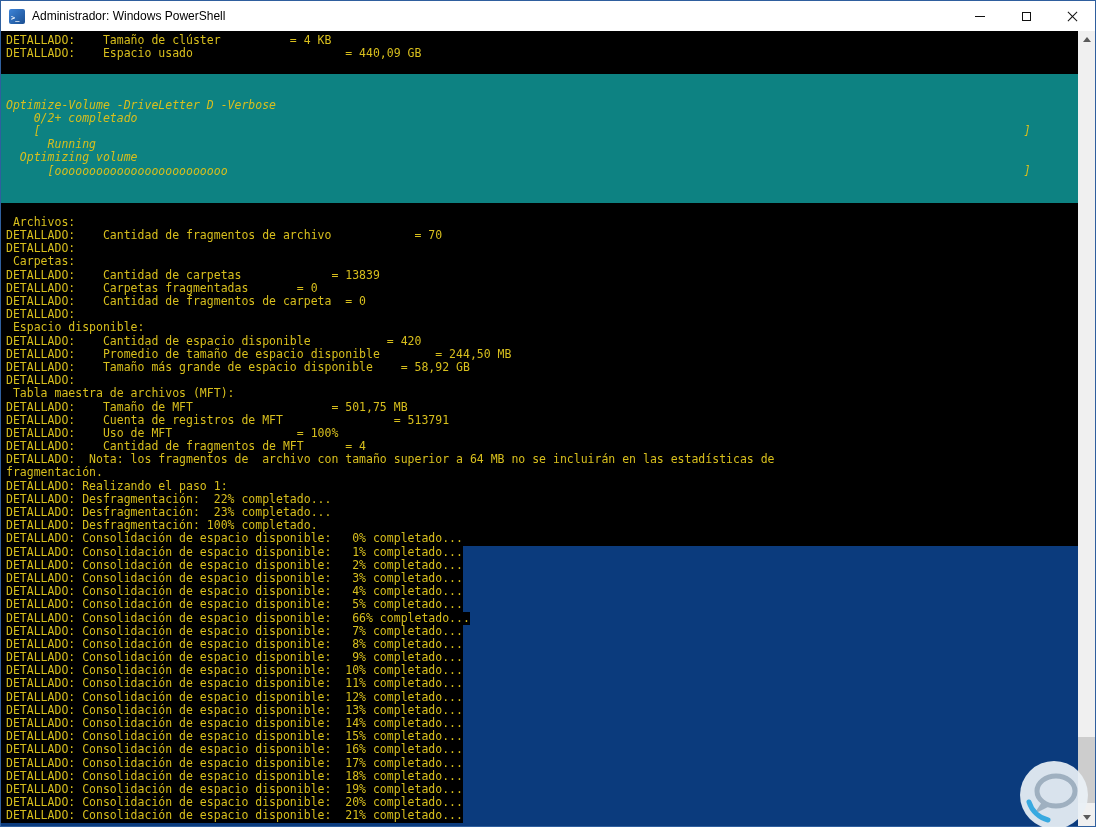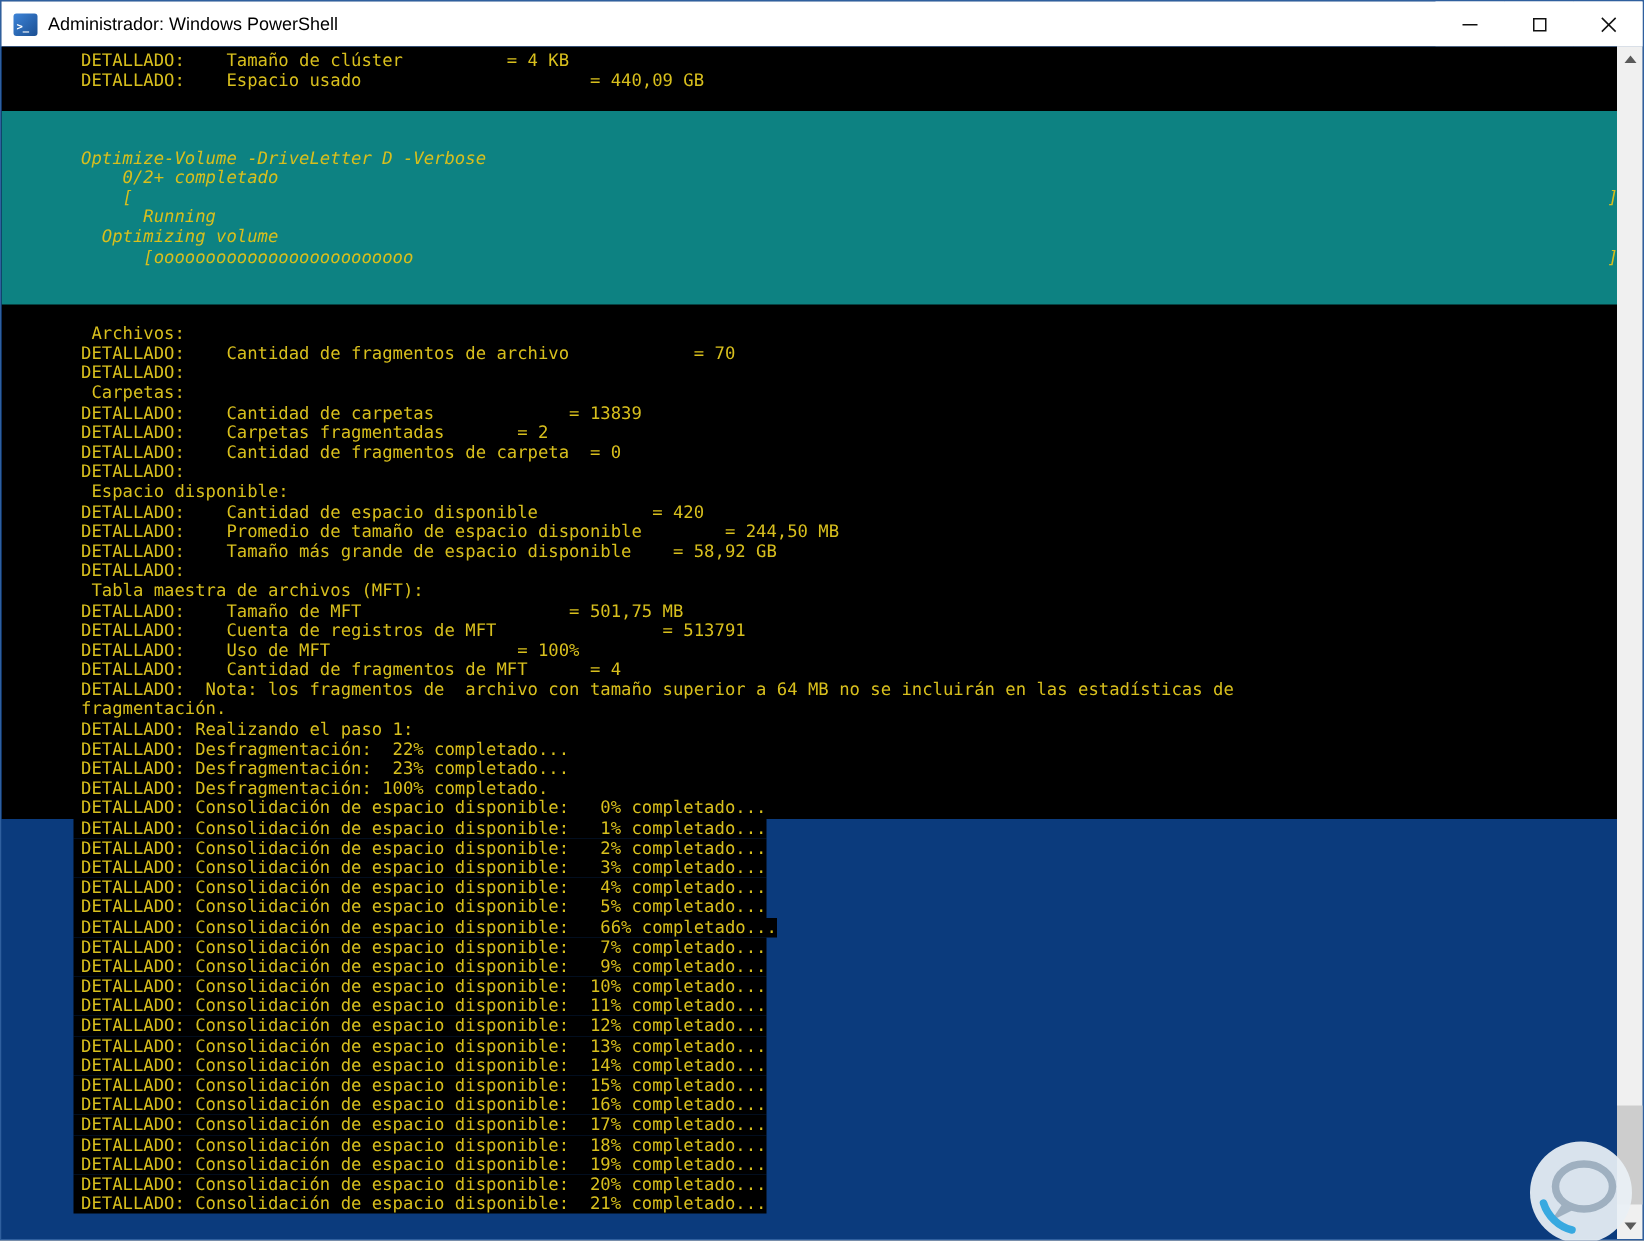--- a/index.html
+++ b/index.html
@@ -40,21 +40,21 @@
 
   
   .console {
     position:absolute; top:30px; left:0; right:17px; bottom:0;
     background:var(--console-blue);
     color:var(--console-yellow);
     overflow:hidden;
   }
   .line {
     height:13.2px; line-height:13.2px; font-size:11.5px;
-    white-space:pre; padding-left:5px;margin-left:48px;
+    white-space:pre; padding-left:5px;
   }
   .black-region { background:var(--console-black); padding-top:3px; }
   .progress-block { background:var(--progress-teal); padding:25px 0;font-style:italic; }
   .tail-line { padding-left:0; }
   .tail-line .hl {
     background:var(--console-black); display:inline-block;
     height:100%; padding-left:5px; white-space:pre;
   }
   .cursor-line { height:13.2px; position:relative; }
   .cursor { position:absolute; left:6px; bottom:3px; width:8px; height:5px;
@@ -116,21 +116,21 @@
           <div class="line">  Optimizing volume</div>
           <div class="line">      [ooooooooooooooooooooooooo                                                                                                                   ]</div>
         </div>
       <div id="mid-lines">
           <div class="line"></div>
           <div class="line"> Archivos:</div>
           <div class="line">DETALLADO:    Cantidad de fragmentos de archivo            = 70</div>
           <div class="line">DETALLADO:</div>
           <div class="line"> Carpetas:</div>
           <div class="line">DETALLADO:    Cantidad de carpetas             = 13839</div>
-          <div class="line">DETALLADO:    Carpetas fragmentadas       = 2</div>
+          <div class="line">DETALLADO:    Carpetas fragmentadas       = 0</div>
           <div class="line">DETALLADO:    Cantidad de fragmentos de carpeta  = 0</div>
           <div class="line">DETALLADO:</div>
           <div class="line"> Espacio disponible:</div>
           <div class="line">DETALLADO:    Cantidad de espacio disponible           = 420</div>
           <div class="line">DETALLADO:    Promedio de tamaño de espacio disponible        = 244,50 MB</div>
           <div class="line">DETALLADO:    Tamaño más grande de espacio disponible    = 58,92 GB</div>
           <div class="line">DETALLADO:</div>
           <div class="line"> Tabla maestra de archivos (MFT):</div>
           <div class="line">DETALLADO:    Tamaño de MFT                    = 501,75 MB</div>
           <div class="line">DETALLADO:    Cuenta de registros de MFT                = 513791</div>
@@ -146,20 +146,21 @@
         </div>
     </div>
     <div id="tail-lines">
         <div class="line tail-line"><span class="hl">DETALLADO: Consolidación de espacio disponible:   1% completado...</span></div>
         <div class="line tail-line"><span class="hl">DETALLADO: Consolidación de espacio disponible:   2% completado...</span></div>
         <div class="line tail-line"><span class="hl">DETALLADO: Consolidación de espacio disponible:   3% completado...</span></div>
         <div class="line tail-line"><span class="hl">DETALLADO: Consolidación de espacio disponible:   4% completado...</span></div>
         <div class="line tail-line"><span class="hl">DETALLADO: Consolidación de espacio disponible:   5% completado...</span></div>
         <div class="line tail-line"><span class="hl">DETALLADO: Consolidación de espacio disponible:   66% completado...</span></div>
         <div class="line tail-line"><span class="hl">DETALLADO: Consolidación de espacio disponible:   7% completado...</span></div>
+        <div class="line tail-line"><span class="hl">DETALLADO: Consolidación de espacio disponible:   8% completado...</span></div>
         <div class="line tail-line"><span class="hl">DETALLADO: Consolidación de espacio disponible:   9% completado...</span></div>
         <div class="line tail-line"><span class="hl">DETALLADO: Consolidación de espacio disponible:  10% completado...</span></div>
         <div class="line tail-line"><span class="hl">DETALLADO: Consolidación de espacio disponible:  11% completado...</span></div>
         <div class="line tail-line"><span class="hl">DETALLADO: Consolidación de espacio disponible:  12% completado...</span></div>
         <div class="line tail-line"><span class="hl">DETALLADO: Consolidación de espacio disponible:  13% completado...</span></div>
         <div class="line tail-line"><span class="hl">DETALLADO: Consolidación de espacio disponible:  14% completado...</span></div>
         <div class="line tail-line"><span class="hl">DETALLADO: Consolidación de espacio disponible:  15% completado...</span></div>
         <div class="line tail-line"><span class="hl">DETALLADO: Consolidación de espacio disponible:  16% completado...</span></div>
         <div class="line tail-line"><span class="hl">DETALLADO: Consolidación de espacio disponible:  17% completado...</span></div>
         <div class="line tail-line"><span class="hl">DETALLADO: Consolidación de espacio disponible:  18% completado...</span></div>

